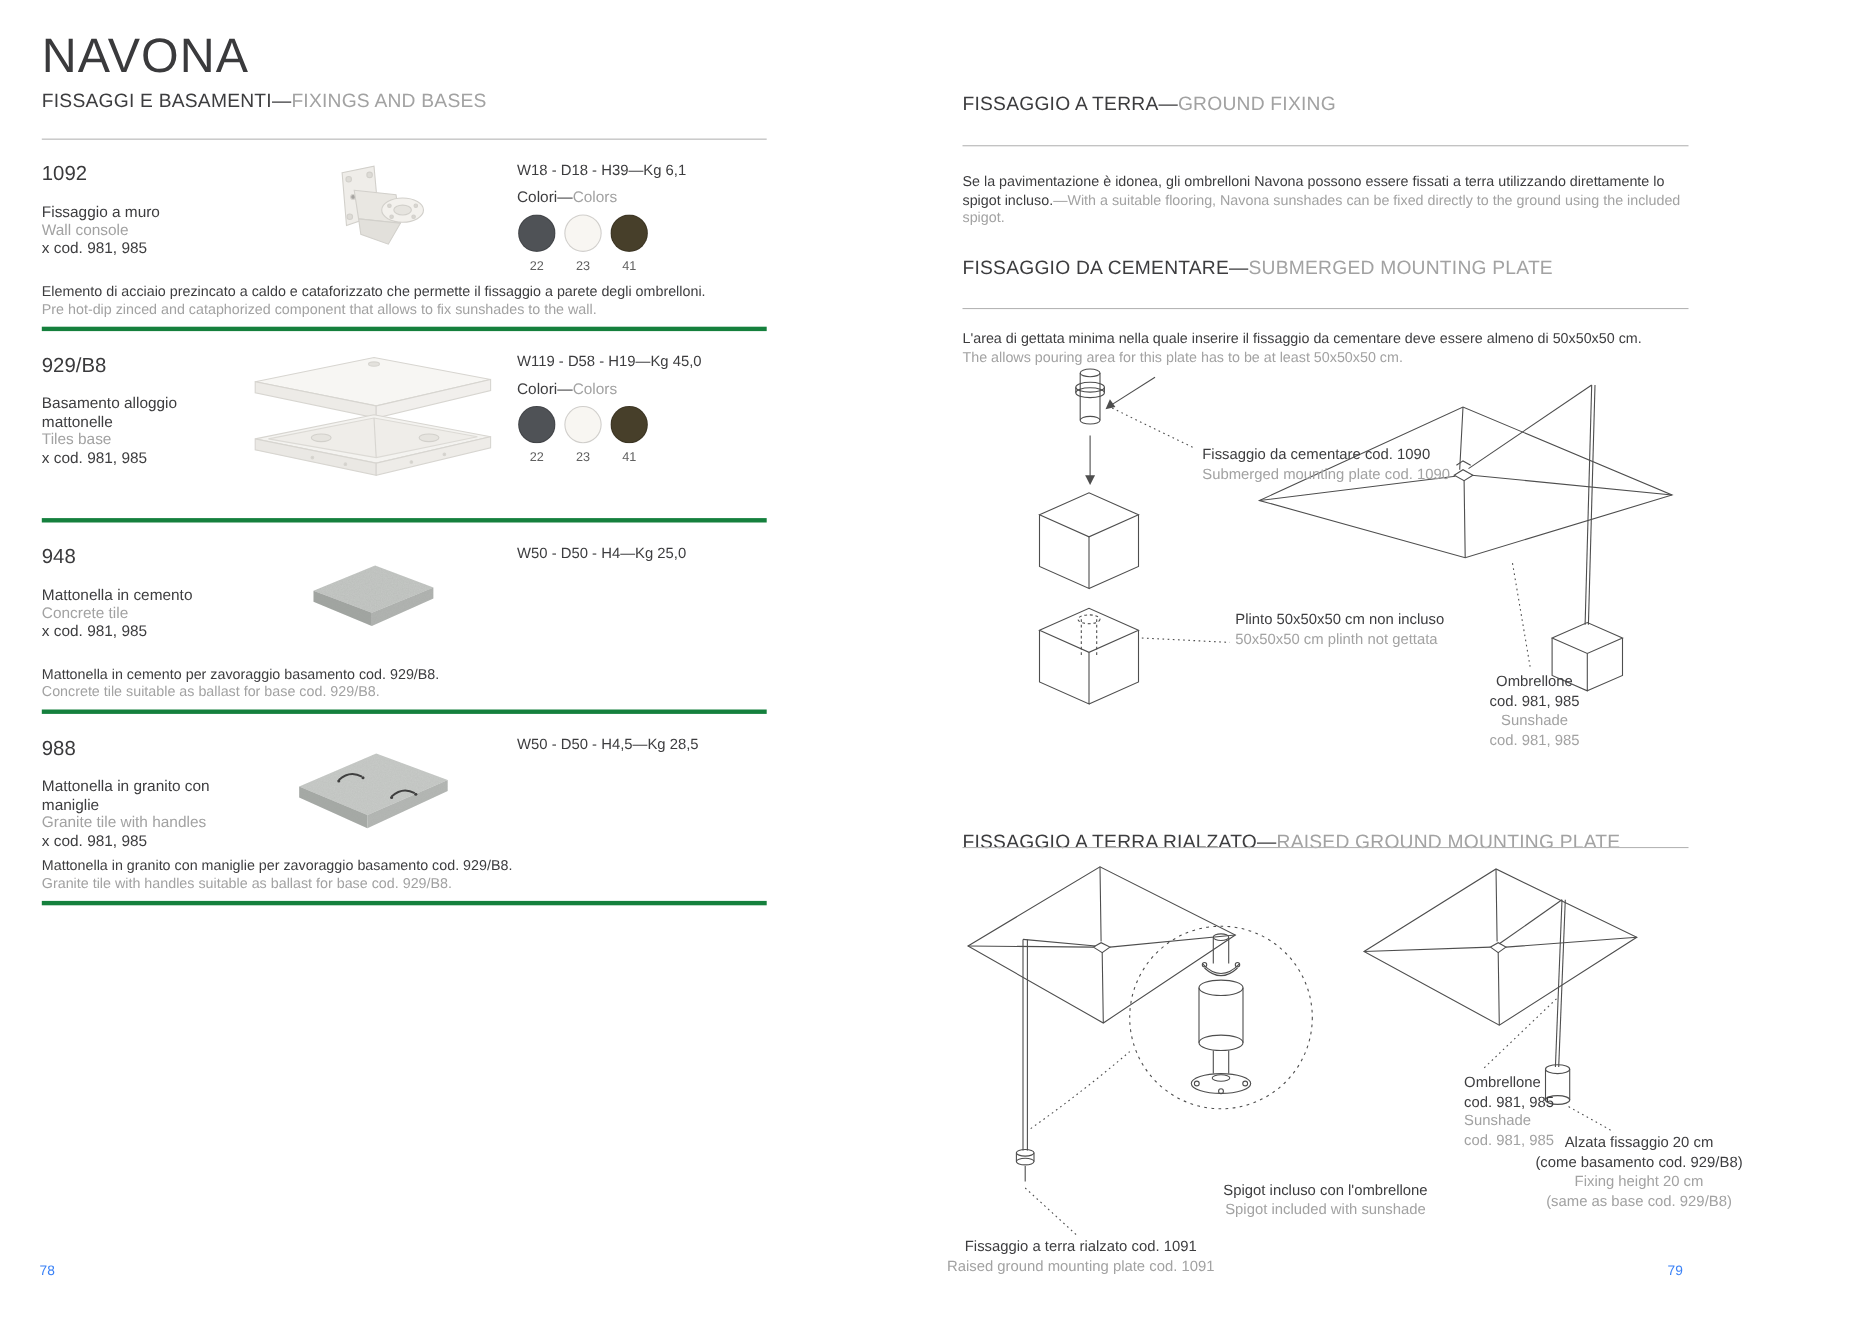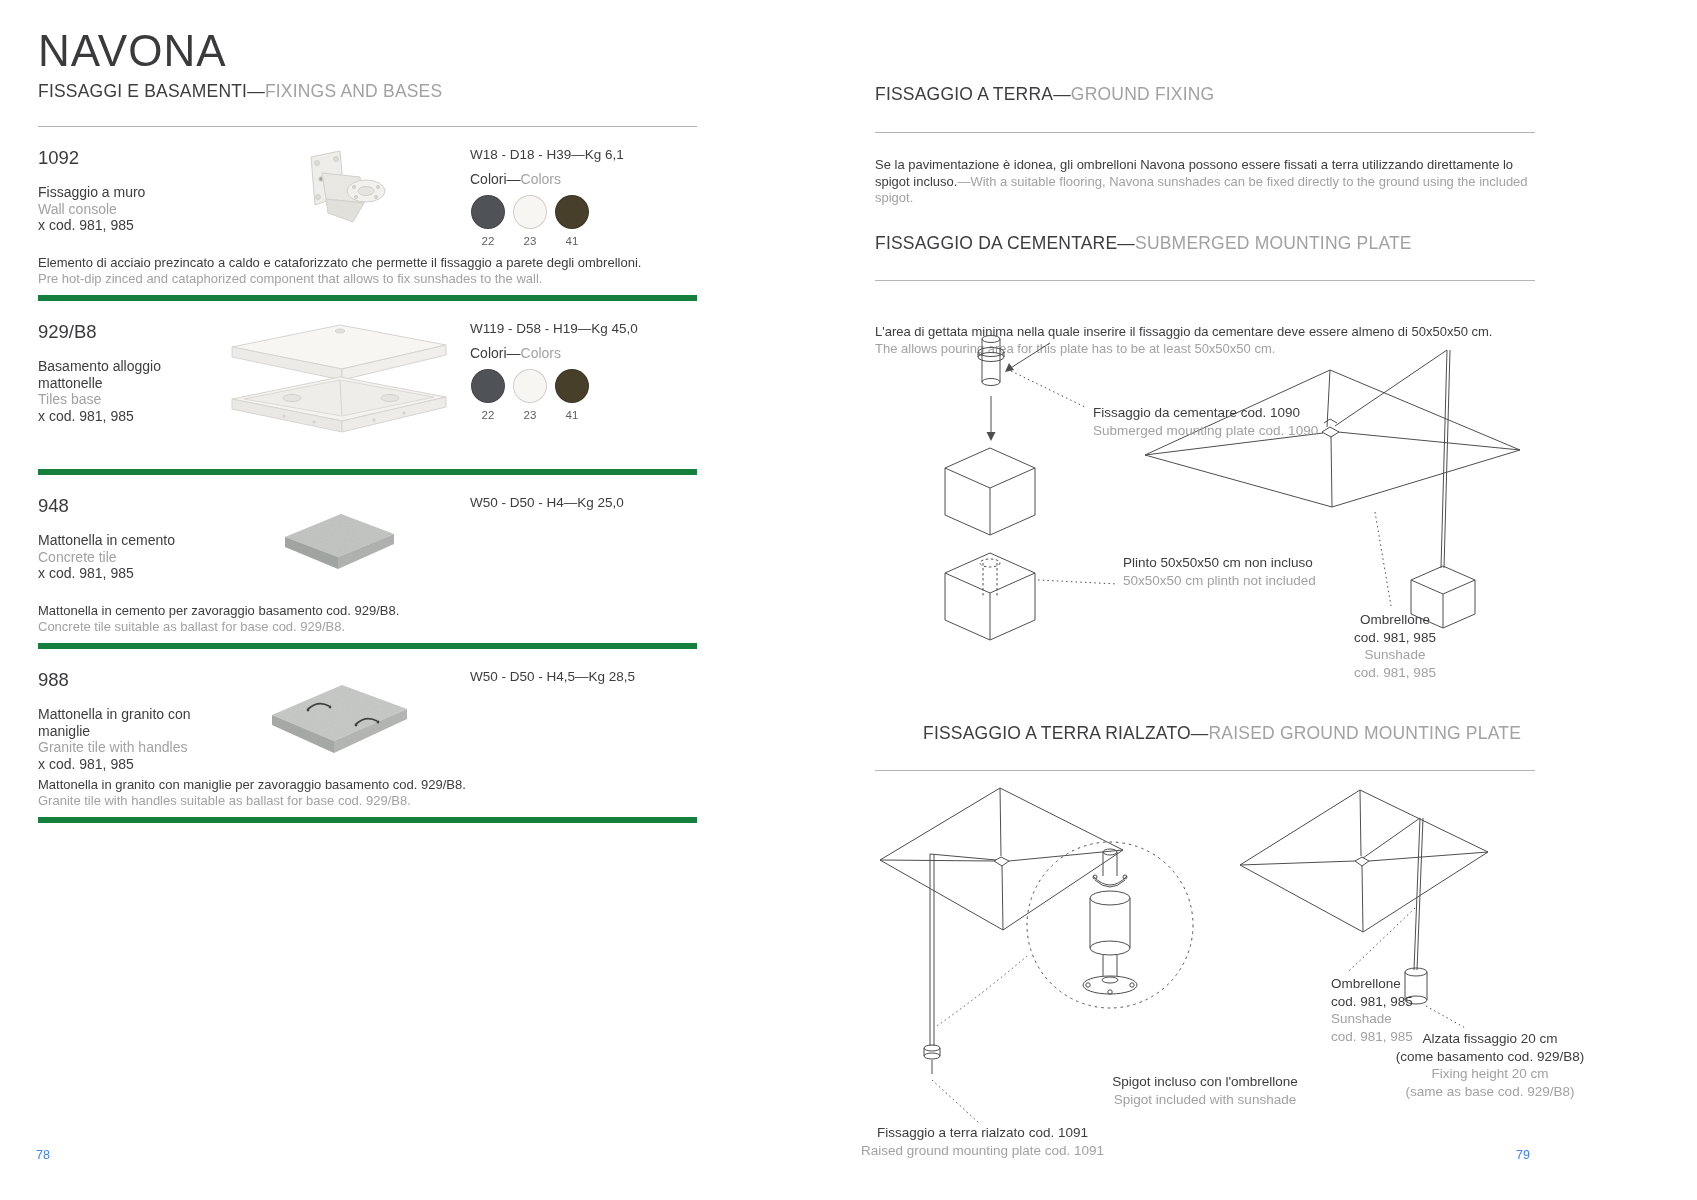--- a/index.html
+++ b/index.html
@@ -6,21 +6,21 @@
   body{font-family:"Liberation Sans","DejaVu Sans",sans-serif;-webkit-font-smoothing:antialiased;}
   .sheet{position:relative;width:1697px;height:1200px;background:#fff;overflow:hidden;}
   .t-dark{color:#3d3d3f;}
   .t-gray{color:#a2a2a2;}
 
   
   .left-page{position:absolute;left:38px;top:0;width:659px;}
   .lp-title{margin-top:28px;font-size:44px;line-height:46px;letter-spacing:1px;color:#3a3a3c;font-weight:400;}
   .lp-sub{margin-top:7px;font-size:17.5px;letter-spacing:.2px;}
   .lp-rule{margin-top:24px;border-top:1px solid #b5b5b5;height:0;}
-  .product{position:relative;height:174px;box-sizing:border-box;border-bottom:6px solid #15803d;padding-top:20px;}
+  .product{position:relative;height:174px;box-sizing:border-box;border-bottom:4px solid #15803d;padding-top:20px;}
   .pmain{display:flex;align-items:flex-start;}
   .pinfo{width:178px;flex:0 0 178px;}
   .pcode{font-size:18.5px;color:#3a3a3c;margin-bottom:15px;}
   .pname{font-size:14px;line-height:16.5px;width:160px;}
   .pimg{width:245px;flex:0 0 245px;display:flex;justify-content:center;align-items:flex-start;}
   .pspecs{flex:1;padding-left:9px;}
   .dims{font-size:13.5px;color:#3d3d3f;margin-bottom:9px;}
   .colors-line{font-size:14px;margin-bottom:8px;}
   .swatch-row{display:flex;gap:6px;align-items:flex-end;}
   .swatch{width:36px;text-align:center;}
@@ -234,21 +234,21 @@
     </div>
     <div class="rp-abs rp-rule" style="top:132px;"></div>
     <div class="rp-abs rp-para" style="top:157px;">
       <span class="t-dark">Se la pavimentazione è idonea, gli ombrelloni Navona possono essere fissati a terra utilizzando direttamente lo spigot incluso.</span><span class="t-gray">—With a suitable flooring, Navona sunshades can be fixed directly to the ground using the included spigot.</span>
     </div>
 
     <div class="rp-abs rp-title" style="top:233px;">
       <span class="t-dark">FISSAGGIO DA CEMENTARE</span><span class="t-dark">—</span><span class="t-gray">SUBMERGED MOUNTING PLATE</span>
     </div>
     <div class="rp-abs rp-rule" style="top:280px;"></div>
-    <div class="rp-abs rp-para" style="top:300px;margin-top:24px;">
+    <div class="rp-abs rp-para" style="top:300px;">
       <div class="t-dark">L'area di gettata minima nella quale inserire il fissaggio da cementare deve essere almeno di 50x50x50 cm.</div>
       <div class="t-gray">The allows pouring area for this plate has to be at least 50x50x50 cm.</div>
     </div>
 
     <svg class="diag" style="top:330px;" width="660" height="330" viewBox="0 0 660 330" fill="none" stroke="#4e4e4e" stroke-width="1">
       <g>
         <ellipse cx="116" cy="9" rx="9" ry="3.5"></ellipse>
         <line x1="107" y1="9" x2="107" y2="52"></line>
         <line x1="125" y1="9" x2="125" y2="52"></line>
         <ellipse cx="116" cy="22" rx="13" ry="4.5"></ellipse>
@@ -293,30 +293,30 @@
         <path d="M536 250 L536 284 L568 298 L568 264 M600 250 L600 284 L568 298"></path>
       </g>
     </svg>
 
     <div class="diag-label" style="left:218px;top:404px;">
       <div class="t-dark">Fissaggio da cementare cod. 1090</div>
       <div class="t-gray">Submerged mounting plate cod. 1090</div>
     </div>
     <div class="diag-label" style="left:248px;top:554px;">
       <div class="t-dark">Plinto 50x50x50 cm non incluso</div>
-      <div class="t-gray">50x50x50 cm plinth not included</div>
+      <div class="t-gray">50x50x50 cm plinth not gettata</div>
     </div>
     <div class="diag-label center" style="left:470px;top:611px;width:100px;">
       <div class="t-dark">Ombrellone</div>
       <div class="t-dark">cod. 981, 985</div>
       <div class="t-gray">Sunshade</div>
       <div class="t-gray">cod. 981, 985</div>
     </div>
 
-    <div class="rp-abs rp-title" style="top:723px;margin-left:48px;">
+    <div class="rp-abs rp-title" style="top:755px;">
       <span class="t-dark">FISSAGGIO A TERRA RIALZATO</span><span class="t-dark">—</span><span class="t-gray">RAISED GROUND MOUNTING PLATE</span>
     </div>
     <div class="rp-abs rp-rule" style="top:770px;"></div>
 
     <svg class="diag" style="top:780px;" width="660" height="345" viewBox="0 0 660 345" fill="none" stroke="#4e4e4e" stroke-width="1">
       <g>
         <path d="M5 80 L125 8 L248 70 L128 150 Z"></path>
         <path d="M5 80 L119 81 M125 8 L126 76 M248 70 L134 81 M128 150 L127 86"></path>
         <path d="M119 81 L126 77 L134 81 L127 86 Z"></path>
         <line x1="55" y1="74" x2="55" y2="266"></line>

